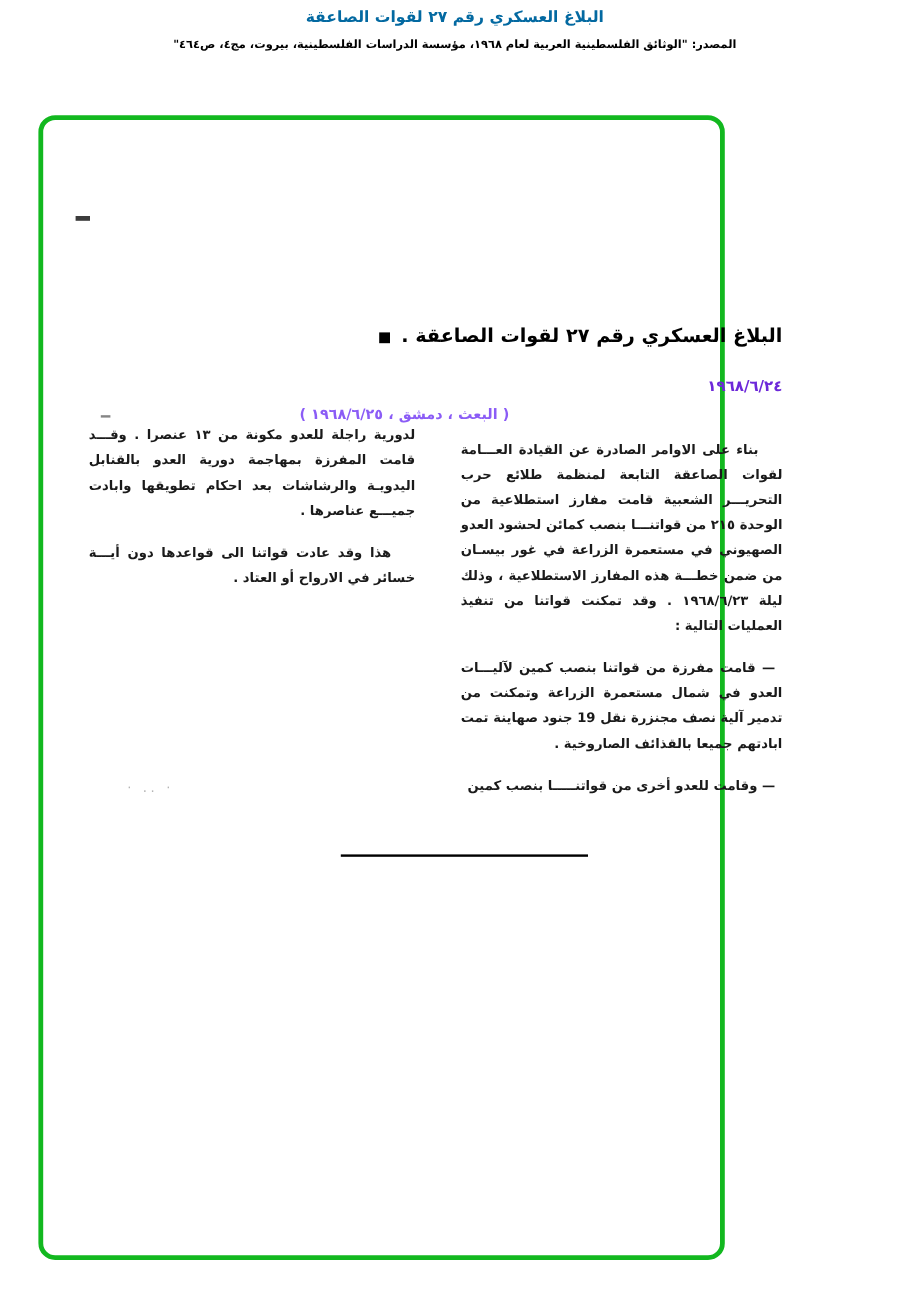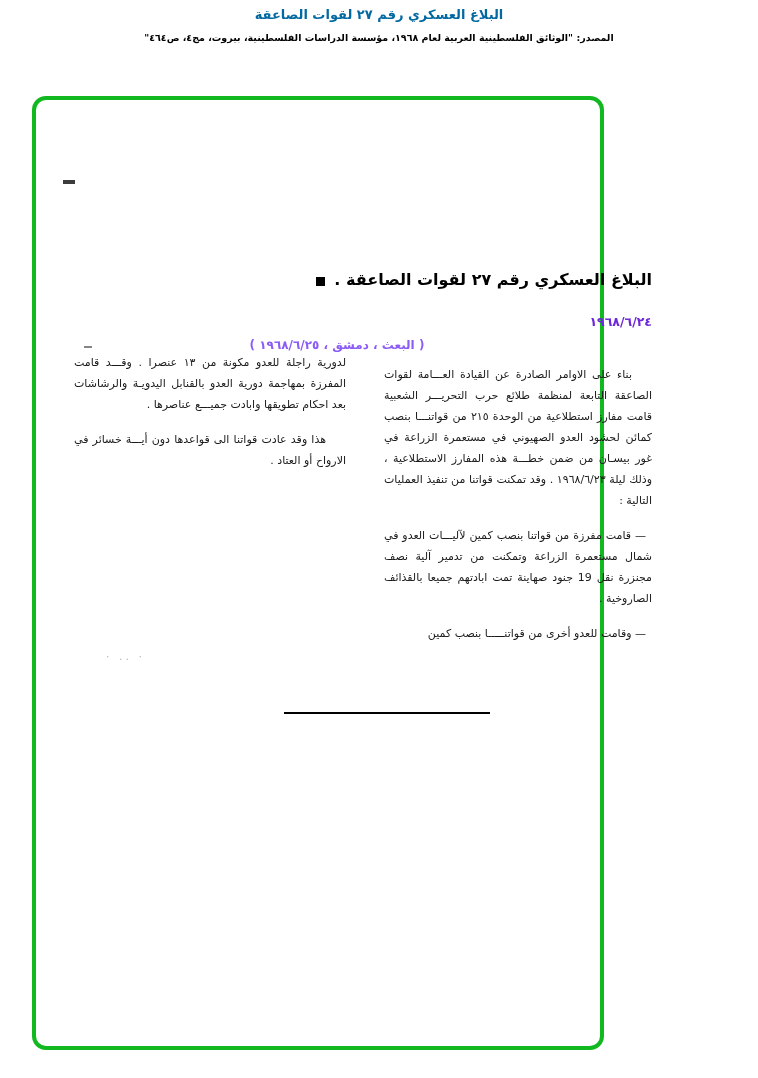--- a/index.html
+++ b/index.html
@@ -62,20 +62,21 @@
     direction: rtl; text-align: center;
     font-size: 12px; font-weight: bold; color: #8b5cf6;
     white-space: nowrap;
     margin-top: 20px;
   }
   .col {
     direction: rtl;
     font-size: 11px; line-height: 21px;
     color: #1a1a1a;
     text-align: justify;
+    font-weight: bold;
   }
   .col p { margin-bottom: 14px; }
   .col p.indent { text-indent: 20px; }
   .col p.dash { text-indent: 6px; }
   .col-right { left: 348px; top: 264px; width: 268px; }
   .col-left  { left: 38px;  top: 252px; width: 272px; }
 
   .scan-noise {
     left: 70px; top: 550px; width: 60px;
     color: #777; opacity: .55; font-size: 11px;

